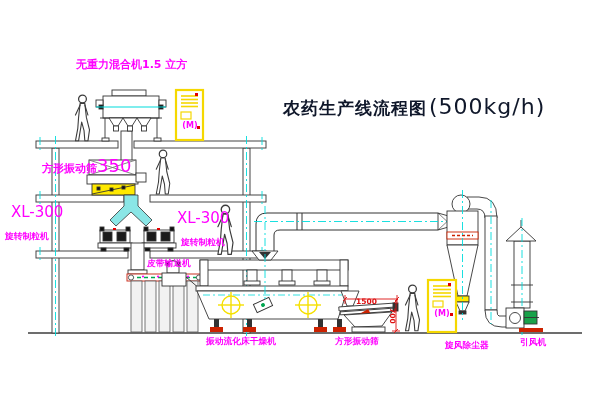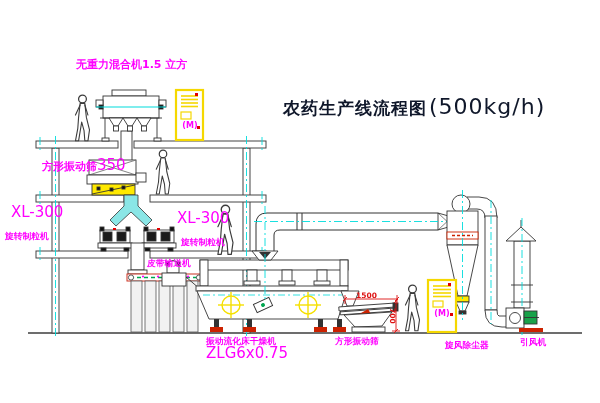--- a/index.html
+++ b/index.html
@@ -314,37 +314,36 @@
   </g>
 </svg>
 
 <div class="lbl s11" style="left:76px;top:11px;">无重力混合机1.5 立方</div>
 
 <div class="title">
   <span class="zh">农药生产线流程图</span>
   <span class="cap">(500kg/h)</span>
 </div>
 
-<div class="lbl" style="left:42px;top:109px;"><span class="s11">方形振动筛</span><span style="font-size:15px;">350</span></div>
+<div class="lbl" style="left:42px;top:109px;"><span class="s11">方形振动筛</span><span style="font-size:18px;">350</span></div>
 
 <div class="lbl model" style="left:11px;top:157px;">XL-300</div>
 <div class="lbl s9" style="left:5px;top:184px;">旋转制粒机</div>
 
 <div class="lbl model" style="left:177px;top:163px;">XL-300</div>
 <div class="lbl s9" style="left:181px;top:190px;">旋转制粒机</div>
 
 <div class="lbl s9" style="left:147px;top:211px;">皮带输送机</div>
 
 <div class="lbl s9" style="left:206px;top:289px;">振动流化床干燥机</div>
-<div class="lbl model" style="left:206px;top:298px;">ZLG6x0.75</div>
 
 <div class="lbl s9" style="left:335px;top:289px;">方形振动筛</div>
 
 <div class="lbl s9" style="left:445px;top:293px;">旋风除尘器</div>
 <div class="lbl s9" style="left:520px;top:290px;">引风机</div>
 
-<div class="dim" style="left:356px;top:243px;">1500</div>
+<div class="dim" style="left:356px;top:249px;">1500</div>
 <div class="dim dimv" style="left:388px;top:260px;">700</div>
 
 <div class="glyph" style="left:179px;top:73px;">(M)</div>
 <div class="glyph" style="left:431px;top:261px;">(M)</div>
 
 </div>
 
 </body></html>

